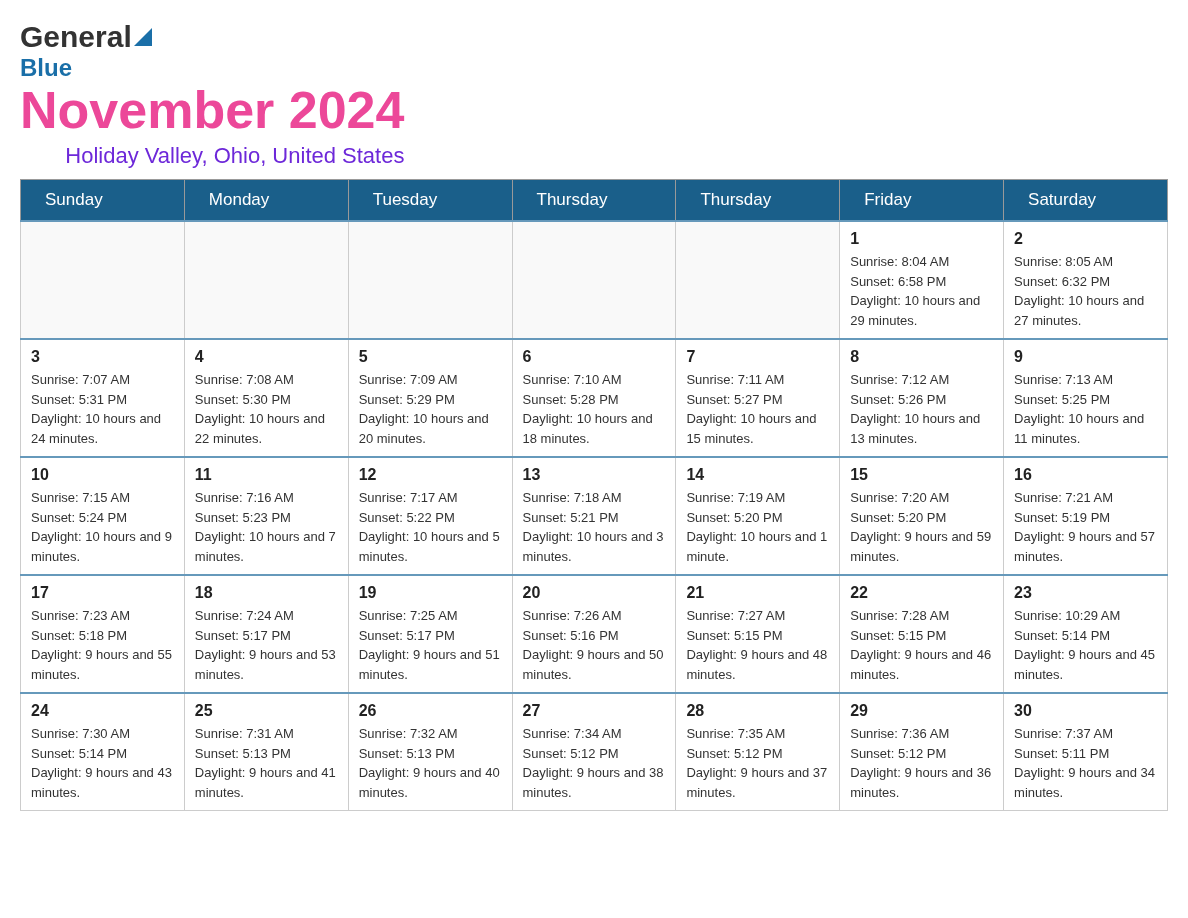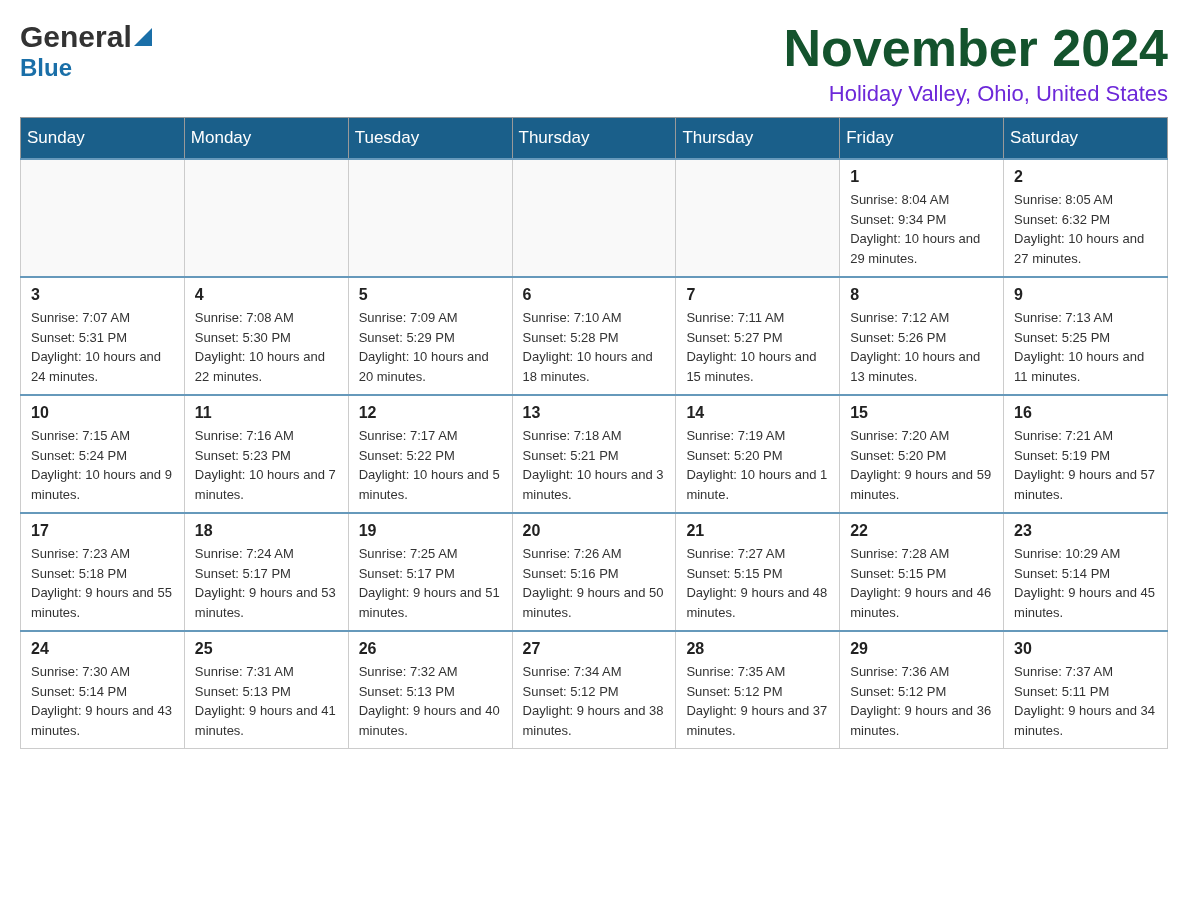--- a/index.html
+++ b/index.html
@@ -8,51 +8,52 @@
       background: #fff;
       padding: 20px;
       width: 1188px;
       min-height: 918px;
     }
     .header-area {
       display: flex;
       justify-content: space-between;
       align-items: flex-start;
       margin-bottom: 10px;
+      flex-direction: column;
     }
     .logo {
       display: flex;
       flex-direction: column;
       align-items: flex-start;
     }
     .title-area {
       text-align: right;
     }
     .month-title {
       font-size: 52px;
       font-weight: bold;
-      color: #14532d;
+      color: #ec4899;
       line-height: 1.1;
     }
     .location-title {
       font-size: 22px;
       color: #6d28d9;
       margin-top: 4px;
     }
     .calendar {
       width: 100%;
       border-collapse: collapse;
       margin-top: 10px;
     }
     .calendar th {
       background-color: #1a5f8a;
       color: #fff;
       font-size: 17px;
       font-weight: normal;
-      padding: 10px 6px;
+      padding: 10px 24px;
       text-align: left;
       border: 1px solid #999;
     }
     .calendar td {
       width: calc(100% / 7);
       vertical-align: top;
       padding: 8px 10px;
       border: 1px solid #ccc;
       font-size: 13.5px;
       color: #222;
@@ -135,21 +136,21 @@
   <tbody id="calendar-body">
   <tr>
         <td class="empty"></td>
         <td class="empty"></td>
         <td class="empty"></td>
         <td class="empty"></td>
         <td class="empty"></td>
         <td>
           <span class="day-number">1</span>
           <div class="day-info">Sunrise: 8:04 AM
-Sunset: 9:34 PM
+Sunset: 6:58 PM
 Daylight: 10 hours and 29 minutes.</div>
         </td>
         <td>
           <span class="day-number">2</span>
           <div class="day-info">Sunrise: 8:05 AM
 Sunset: 6:32 PM
 Daylight: 10 hours and 27 minutes.</div>
         </td>
       </tr>
       <tr>

